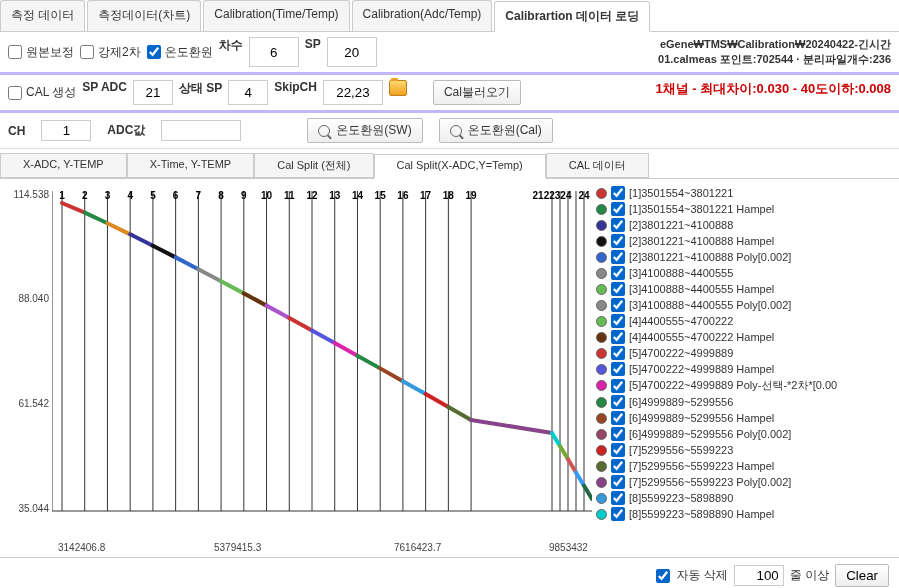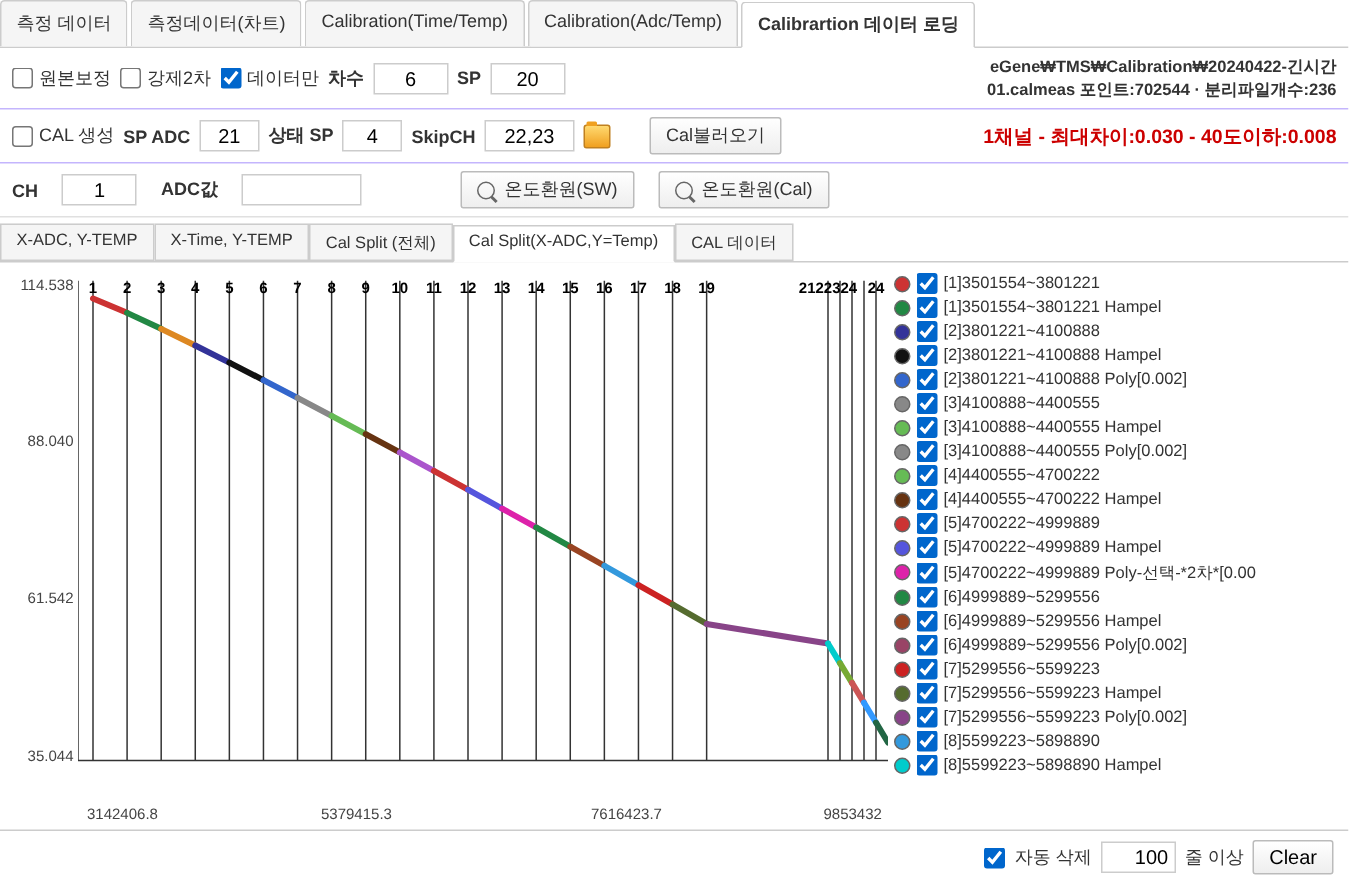--- a/index.html
+++ b/index.html
@@ -1,32 +1,32 @@
 <!DOCTYPE html>
 <html><head>
 <meta charset="utf-8">
 <style>
 * { box-sizing: border-box; margin: 0; padding: 0; }
 body { font-family: "Malgun Gothic", Arial, sans-serif; font-size: 12px; background: #fff; color: #333; width: 899px; }
 .top-tabs { display: flex; border-bottom: 1px solid #ccc; }
 .top-tab { padding: 6px 10px; border: 1px solid #ccc; border-bottom: none; background: #f5f5f5; cursor: pointer; margin-right: 2px; border-radius: 3px 3px 0 0; }
 .top-tab.active { background: #fff; font-weight: bold; border-bottom: 1px solid #fff; position: relative; top: 1px; }
-.controls-row { display: flex; align-items: center; padding: 5px 8px; border-bottom: 1px solid #c4b5fd; gap: 6px; }
+.controls-row { display: flex; padding: 5px 8px; border-bottom: 3px solid #c4b5fd; gap: 6px; }
 .ctrl-group { display: flex; align-items: center; gap: 4px; }
 .ctrl-label { font-size: 12px; }
 .ctrl-label.bold { font-weight: bold; }
 .ctrl-input { width: 50px; padding: 2px 4px; border: 1px solid #ccc; text-align: center; }
 .chk { width: 14px; height: 14px; }
 .chk-blue { accent-color: #0066cc; }
 .info-text { font-size: 11px; color: #333; font-weight: bold; }
 .red-text { color: #cc0000; font-weight: bold; font-size: 13px; }
 .btn-row { display: flex; align-items: center; gap: 16px; padding: 5px 8px; border-bottom: 1px solid #e0e0e0; }
 .btn-like { padding: 3px 10px; border: 1px solid #bbb; background: linear-gradient(#fff,#eee); border-radius: 2px; cursor: pointer; display: inline-flex; align-items: center; gap: 4px; }
 .sec-tabs { display: flex; border-bottom: 1px solid #ccc; margin-top: 4px; }
-.sec-tab { padding: 4px 10px; border: 1px solid #ccc; background: #f5f5f5; cursor: pointer; font-size: 11px; }
+.sec-tab { padding: 4px 22px; border: 1px solid #ccc; background: #f5f5f5; cursor: pointer; font-size: 11px; }
 .sec-tab.active { background: #fff; font-weight: normal; border-bottom: 1px solid #fff; position: relative; top: 1px; }
 .chart-area { display: flex; padding: 4px; }
 .chart { position: relative; width: 590px; height: 370px; }
 .legend { width: 290px; height: 370px; overflow-y: auto; padding: 2px; }
 .legend-item { display: flex; align-items: center; gap: 4px; padding: 1px 0; font-size: 11px; }
 .dot { width: 11px; height: 11px; border-radius: 50%; border: 1px solid #666; flex-shrink: 0; }
 .lg-chk { width: 14px; height: 14px; accent-color: #0066cc; }
 .y-axis-label { position: absolute; right: 545px; font-size: 10px; color: #444; }
 .x-axis-label { position: absolute; bottom: 0; font-size: 10px; color: #444; }
 .footer { display: flex; justify-content: flex-end; align-items: center; padding: 6px 10px; border-top: 1px solid #ccc; gap: 6px; }
@@ -51,21 +51,21 @@
   <div class="ctrl-group">
       <input type="checkbox" class="chk" style="">
       <span class="ctrl-label">원본보정</span>
     </div>
   <div class="ctrl-group">
       <input type="checkbox" class="chk" style="">
       <span class="ctrl-label">강제2차</span>
     </div>
   <div class="ctrl-group">
       <input type="checkbox" class="chk chk-blue" checked="" style="">
-      <span class="ctrl-label">데이터만</span>
+      <span class="ctrl-label">온도환원</span>
     </div>
   <span class="ctrl-label bold">차수</span>
   <input class="ctrl-input" value="6" style="">
   <span class="ctrl-label bold">SP</span>
   <input class="ctrl-input" value="20" style="">
   <div style="margin-left:auto; text-align:right;">
     <div class="info-text">eGene₩TMS₩Calibration₩20240422-긴시간</div>
     <div class="info-text">01.calmeas 포인트:702544 · 분리파일개수:236</div>
   </div>
 </div>

